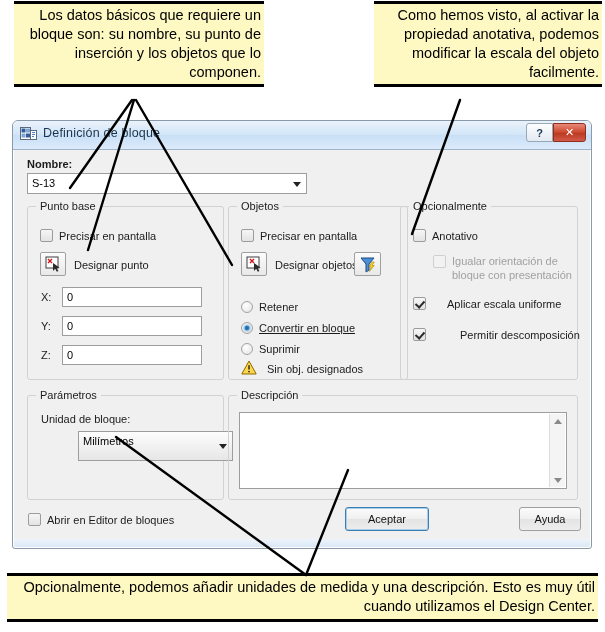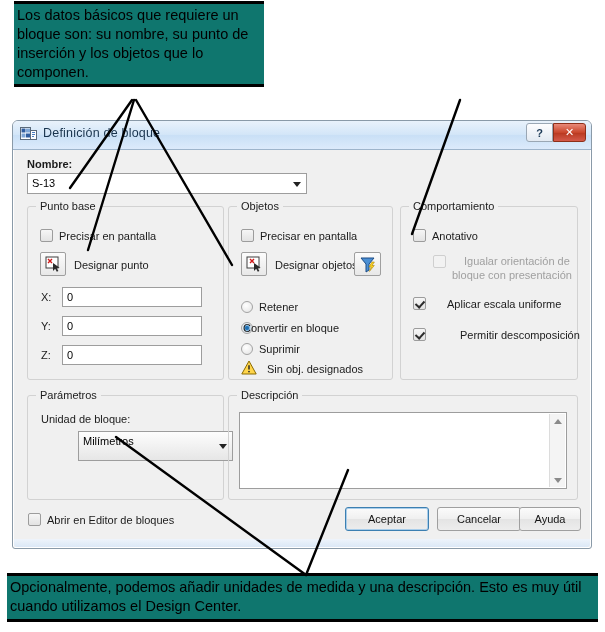--- a/index.html
+++ b/index.html
@@ -8,29 +8,29 @@
     background:#ffffff;
     font-family:"Liberation Sans","DejaVu Sans",sans-serif;
     font-size:11px;color:#000;
     position:relative;overflow:hidden;
   }
   .stage{position:absolute;left:0;top:0;width:605px;height:632px;}
 
   
   .callout{
     position:absolute;
-    text-align:left;
+    text-align:right;
     font-size:14.5px;
     line-height:1.30;
     color:#000;
     border-top:3px solid #000;
     border-bottom:3px solid #000;
     box-sizing:border-box;
     padding:2px 3px 3px 3px;
-    background:#0f766e;
+    background:#fef9c3;
     z-index:40;
   }
   #callout-top-left{left:14px;top:1px;width:250px;}
   #callout-top-right{left:374px;top:1px;width:228px;}
   #callout-bottom{left:7px;top:573px;width:591px;}
 
   
   svg.leaders{position:absolute;left:0;top:0;width:605px;height:632px;z-index:45;pointer-events:none;}
 
   
@@ -173,20 +173,21 @@
     border-radius:0 0 3px 3px;
   }
 </style>
 </head>
 <body>
 
 <div class="stage">
 
   <div class="callout" id="callout-top-left">Los datos básicos que requiere un bloque son: su nombre, su punto de inserción y los objetos que lo componen.</div>
 
+  <div class="callout" id="callout-top-right">Como hemos visto, al activar la propiedad anotativa, podemos modificar la escala del objeto facilmente.</div>
 
   <div class="callout" id="callout-bottom">Opcionalmente, podemos añadir unidades de medida y una descripción. Esto es muy útil cuando utilizamos el Design Center.</div>
 
   <div class="dialog">
 
     <div class="titlebar">
       <span class="title-icon">
         <svg width="17" height="17" viewBox="0 0 17 17">
           <rect x="0.5" y="1.5" width="10" height="12" fill="#ffffff" stroke="#5a6a7a"></rect>
           <rect x="1.5" y="2.5" width="4" height="4" fill="#2f5d9e"></rect>
@@ -231,21 +232,21 @@
         <span class="lbl" style="left:13px;top:84px;">X:</span>
         <div class="txtbox" style="left:34px;top:80px;width:140px;height:20px;">0</div>
 
         <span class="lbl" style="left:13px;top:113px;">Y:</span>
         <div class="txtbox" style="left:34px;top:109px;width:140px;height:20px;">0</div>
 
         <span class="lbl" style="left:13px;top:142px;">Z:</span>
         <div class="txtbox" style="left:34px;top:138px;width:140px;height:20px;">0</div>
       </div>
 
-      <div class="group" style="left:215px;top:56px;width:163px;height:172px;">
+      <div class="group" style="left:215px;top:56px;width:163px;height:172px;padding-left:15px;">
         <span class="glegend">Objetos</span>
 
         <div class="chk" style="left:12px;top:22px;"></div>
         <span class="lbl" style="left:31px;top:23px;">Precisar en pantalla</span>
 
         <div class="iconbtn" style="left:12px;top:45px;width:26px;height:24px;">
           <svg width="17" height="16" viewBox="0 0 17 16">
             <rect x="1" y="1" width="12" height="11" fill="#ffffff" stroke="#3f3f3f"></rect>
             <path d="M4 3 l4 4 M8 3 l-4 4" stroke="#d01818" stroke-width="1.4"></path>
             <path d="M8 7 l0 8 l2.2 -2.2 l1.6 3 l1.6 -0.9 l-1.7 -2.9 l3 -0.2 z" fill="#2b2b2b"></path>
@@ -257,43 +258,43 @@
           <svg width="18" height="17" viewBox="0 0 18 17">
             <path d="M2 2 h13 l-5 6 v6 l-3 2 v-8 z" fill="#4a8fd4" stroke="#1d4d86" stroke-width="1"></path>
             <path d="M13 6 l-3 5 h2.3 l-2 4.5 l5 -6 h-2.3 l2.4 -3.5 z" fill="#ffd21e" stroke="#a8860c" stroke-width=".6"></path>
           </svg>
         </div>
 
         <div class="rad" style="left:12px;top:94px;"></div>
         <span class="lbl" style="left:30px;top:94px;">Retener</span>
 
         <div class="rad on" style="left:12px;top:115px;"></div>
-        <span class="lbl" style="left:14px;top:115px;">Convertir en bloque</span>
+        <span class="lbl" style="left:30px;top:115px;text-decoration:underline;">Convertir en bloque</span>
 
         <div class="rad" style="left:12px;top:136px;"></div>
         <span class="lbl" style="left:30px;top:136px;">Suprimir</span>
 
         <span style="position:absolute;left:12px;top:153px;">
           <svg width="16" height="15" viewBox="0 0 16 15">
             <path d="M8 1 L15.2 14 H0.8 Z" fill="#ffd54a" stroke="#8a6a00" stroke-width="1"></path>
             <path d="M8 5.3 v4.2" stroke="#2a2a2a" stroke-width="1.5"></path>
             <circle cx="8" cy="11.6" r="0.9" fill="#2a2a2a"></circle>
           </svg>
         </span>
         <span class="lbl" style="left:38px;top:156px;">Sin obj. designados</span>
       </div>
 
       <div class="group" style="left:387px;top:56px;width:176px;height:172px;">
-        <span class="glegend">Comportamiento</span>
+        <span class="glegend">Opcionalmente</span>
 
         <div class="chk" style="left:12px;top:22px;"></div>
         <span class="lbl" style="left:31px;top:23px;">Anotativo</span>
 
         <div class="chk dis" style="left:32px;top:48px;"></div>
-        <span class="lbl dim" style="left:51px;top:48px;margin-left:12px;">Igualar orientación de</span>
+        <span class="lbl dim" style="left:51px;top:48px;">Igualar orientación de</span>
         <span class="lbl dim" style="left:51px;top:62px;">bloque con presentación</span>
 
         <div class="chk on" style="left:12px;top:90px;"></div>
         <span class="lbl" style="left:31px;top:91px;margin-left:15px;">Aplicar escala uniforme</span>
 
         <div class="chk on" style="left:12px;top:121px;"></div>
         <span class="lbl" style="left:31px;top:122px;padding-left:28px;">Permitir descomposición</span>
       </div>
 
       <div class="group" style="left:14px;top:245px;width:195px;height:103px;">
@@ -320,21 +321,20 @@
               </div>
           </div>
           <span style="position:absolute;left:4px;top:2px;font-size:11px;"></span>
         </div>
       </div>
 
       <div class="chk" style="left:15px;top:363px;"></div>
       <span class="lbl" style="left:34px;top:364px;">Abrir en Editor de bloques</span>
 
       <div class="btn focus" style="left:332px;top:357px;width:84px;height:24px;">Aceptar</div>
-      <div class="btn" style="left:424px;top:357px;width:84px;height:24px;">Cancelar</div>
       <div class="btn" style="left:512px;top:357px;width:62px;height:24px;margin-left:-6px;">Ayuda</div>
 
       <div class="statusbar"></div>
     </div>
   </div>
 
   <svg class="leaders">
     <g stroke="#000" stroke-width="2.4" fill="none" stroke-linecap="round">
 
       <line x1="132" y1="100" x2="70" y2="188"></line>

